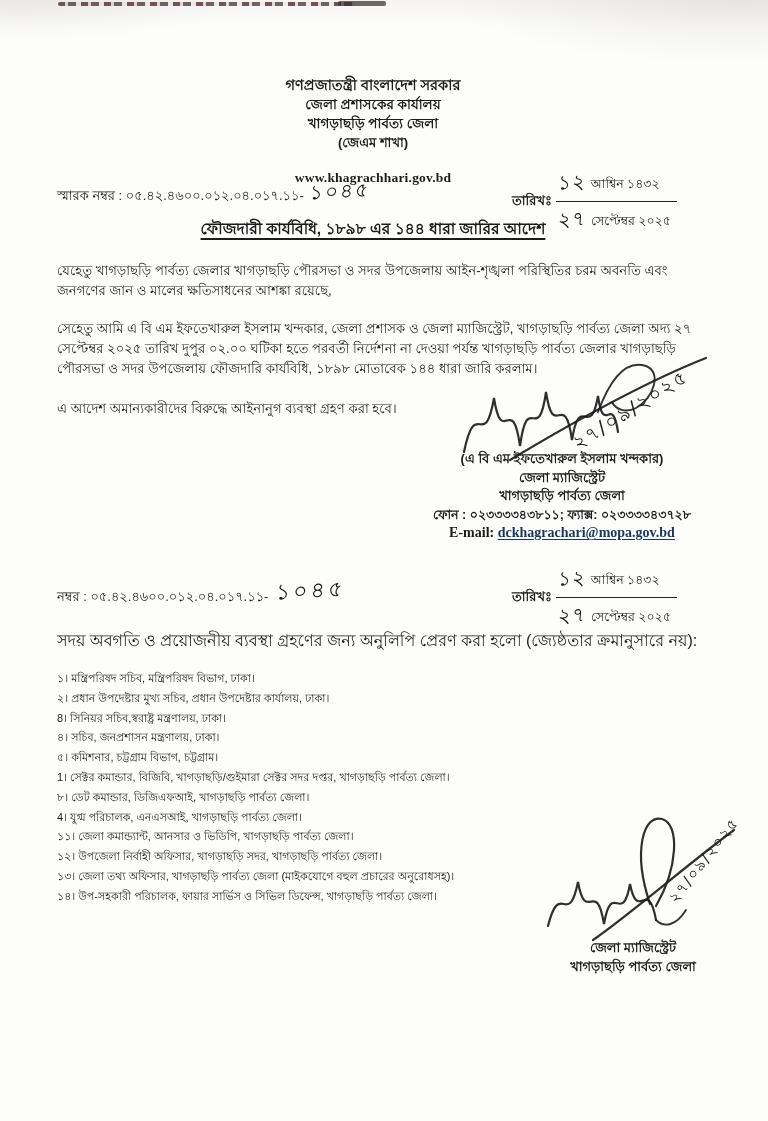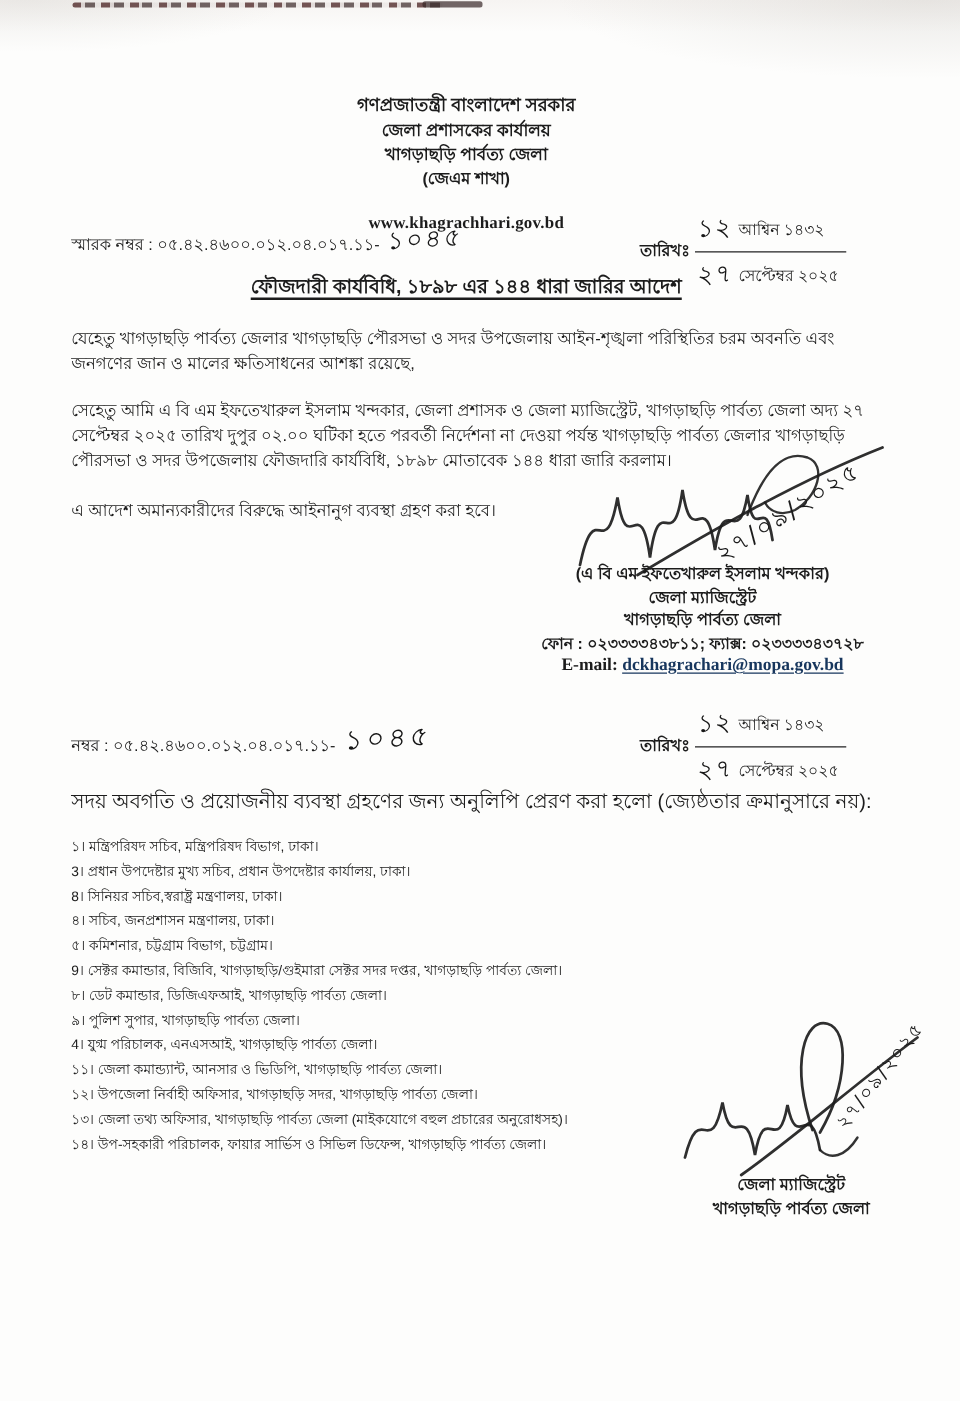--- a/index.html
+++ b/index.html
@@ -162,27 +162,26 @@
       </span>
       <span class="bottom" style="display:block;">
         <span class="hand hd">২৭</span><span>সেপ্টেম্বর ২০২৫</span>
       </span>
     </span>
   </div>
 
   <div class="abs dist-intro">সদয় অবগতি ও প্রয়োজনীয় ব্যবস্থা গ্রহণের জন্য অনুলিপি প্রেরণ করা হলো (জ্যেষ্ঠতার ক্রমানুসারে নয়):</div>
   <div class="abs dist-list">
     <div class="dist-item">১। মন্ত্রিপরিষদ সচিব, মন্ত্রিপরিষদ বিভাগ, ঢাকা।</div>
-    <div class="dist-item">3। প্রধান উপদেষ্টার মুখ্য সচিব, প্রধান উপদেষ্টার কার্যালয়, ঢাকা।</div>
+    <div class="dist-item">২। প্রধান উপদেষ্টার মুখ্য সচিব, প্রধান উপদেষ্টার কার্যালয়, ঢাকা।</div>
     <div class="dist-item">8। সিনিয়র সচিব,স্বরাষ্ট্র মন্ত্রণালয়, ঢাকা।</div>
     <div class="dist-item">৪। সচিব, জনপ্রশাসন মন্ত্রণালয়, ঢাকা।</div>
     <div class="dist-item">৫। কমিশনার, চট্টগ্রাম বিভাগ, চট্টগ্রাম।</div>
-    <div class="dist-item">9। সেক্টর কমান্ডার, বিজিবি, খাগড়াছড়ি/গুইমারা সেক্টর সদর দপ্তর, খাগড়াছড়ি পার্বত্য জেলা।</div>
+    <div class="dist-item">1। সেক্টর কমান্ডার, বিজিবি, খাগড়াছড়ি/গুইমারা সেক্টর সদর দপ্তর, খাগড়াছড়ি পার্বত্য জেলা।</div>
     <div class="dist-item">৮। ডেট কমান্ডার, ডিজিএফআই, খাগড়াছড়ি পার্বত্য জেলা।</div>
-    <div class="dist-item">৯। পুলিশ সুপার, খাগড়াছড়ি পার্বত্য জেলা।</div>
     <div class="dist-item">4। যুগ্ম পরিচালক, এনএসআই, খাগড়াছড়ি পার্বত্য জেলা।</div>
     <div class="dist-item">১১। জেলা কমান্ড্যান্ট, আনসার ও ভিডিপি, খাগড়াছড়ি পার্বত্য জেলা।</div>
     <div class="dist-item">১২। উপজেলা নির্বাহী অফিসার, খাগড়াছড়ি সদর, খাগড়াছড়ি পার্বত্য জেলা।</div>
     <div class="dist-item">১৩। জেলা তথ্য অফিসার, খাগড়াছড়ি পার্বত্য জেলা (মাইকযোগে বহুল প্রচারের অনুরোধসহ)।</div>
     <div class="dist-item">১৪। উপ-সহকারী পরিচালক, ফায়ার সার্ভিস ও সিভিল ডিফেন্স, খাগড়াছড়ি পার্বত্য জেলা।</div>
   </div>
 
   <svg class="abs sig2-svg" viewBox="0 0 210 142">
     <path class="ink" d="M112,98 C94,44 106,8 124,13 C142,18 140,62 118,100"></path>
     <path class="ink" d="M10,120 C22,72 30,124 40,76 C48,120 58,70 66,118 C74,72 84,122 92,78 C100,118 110,70 118,114"></path>

